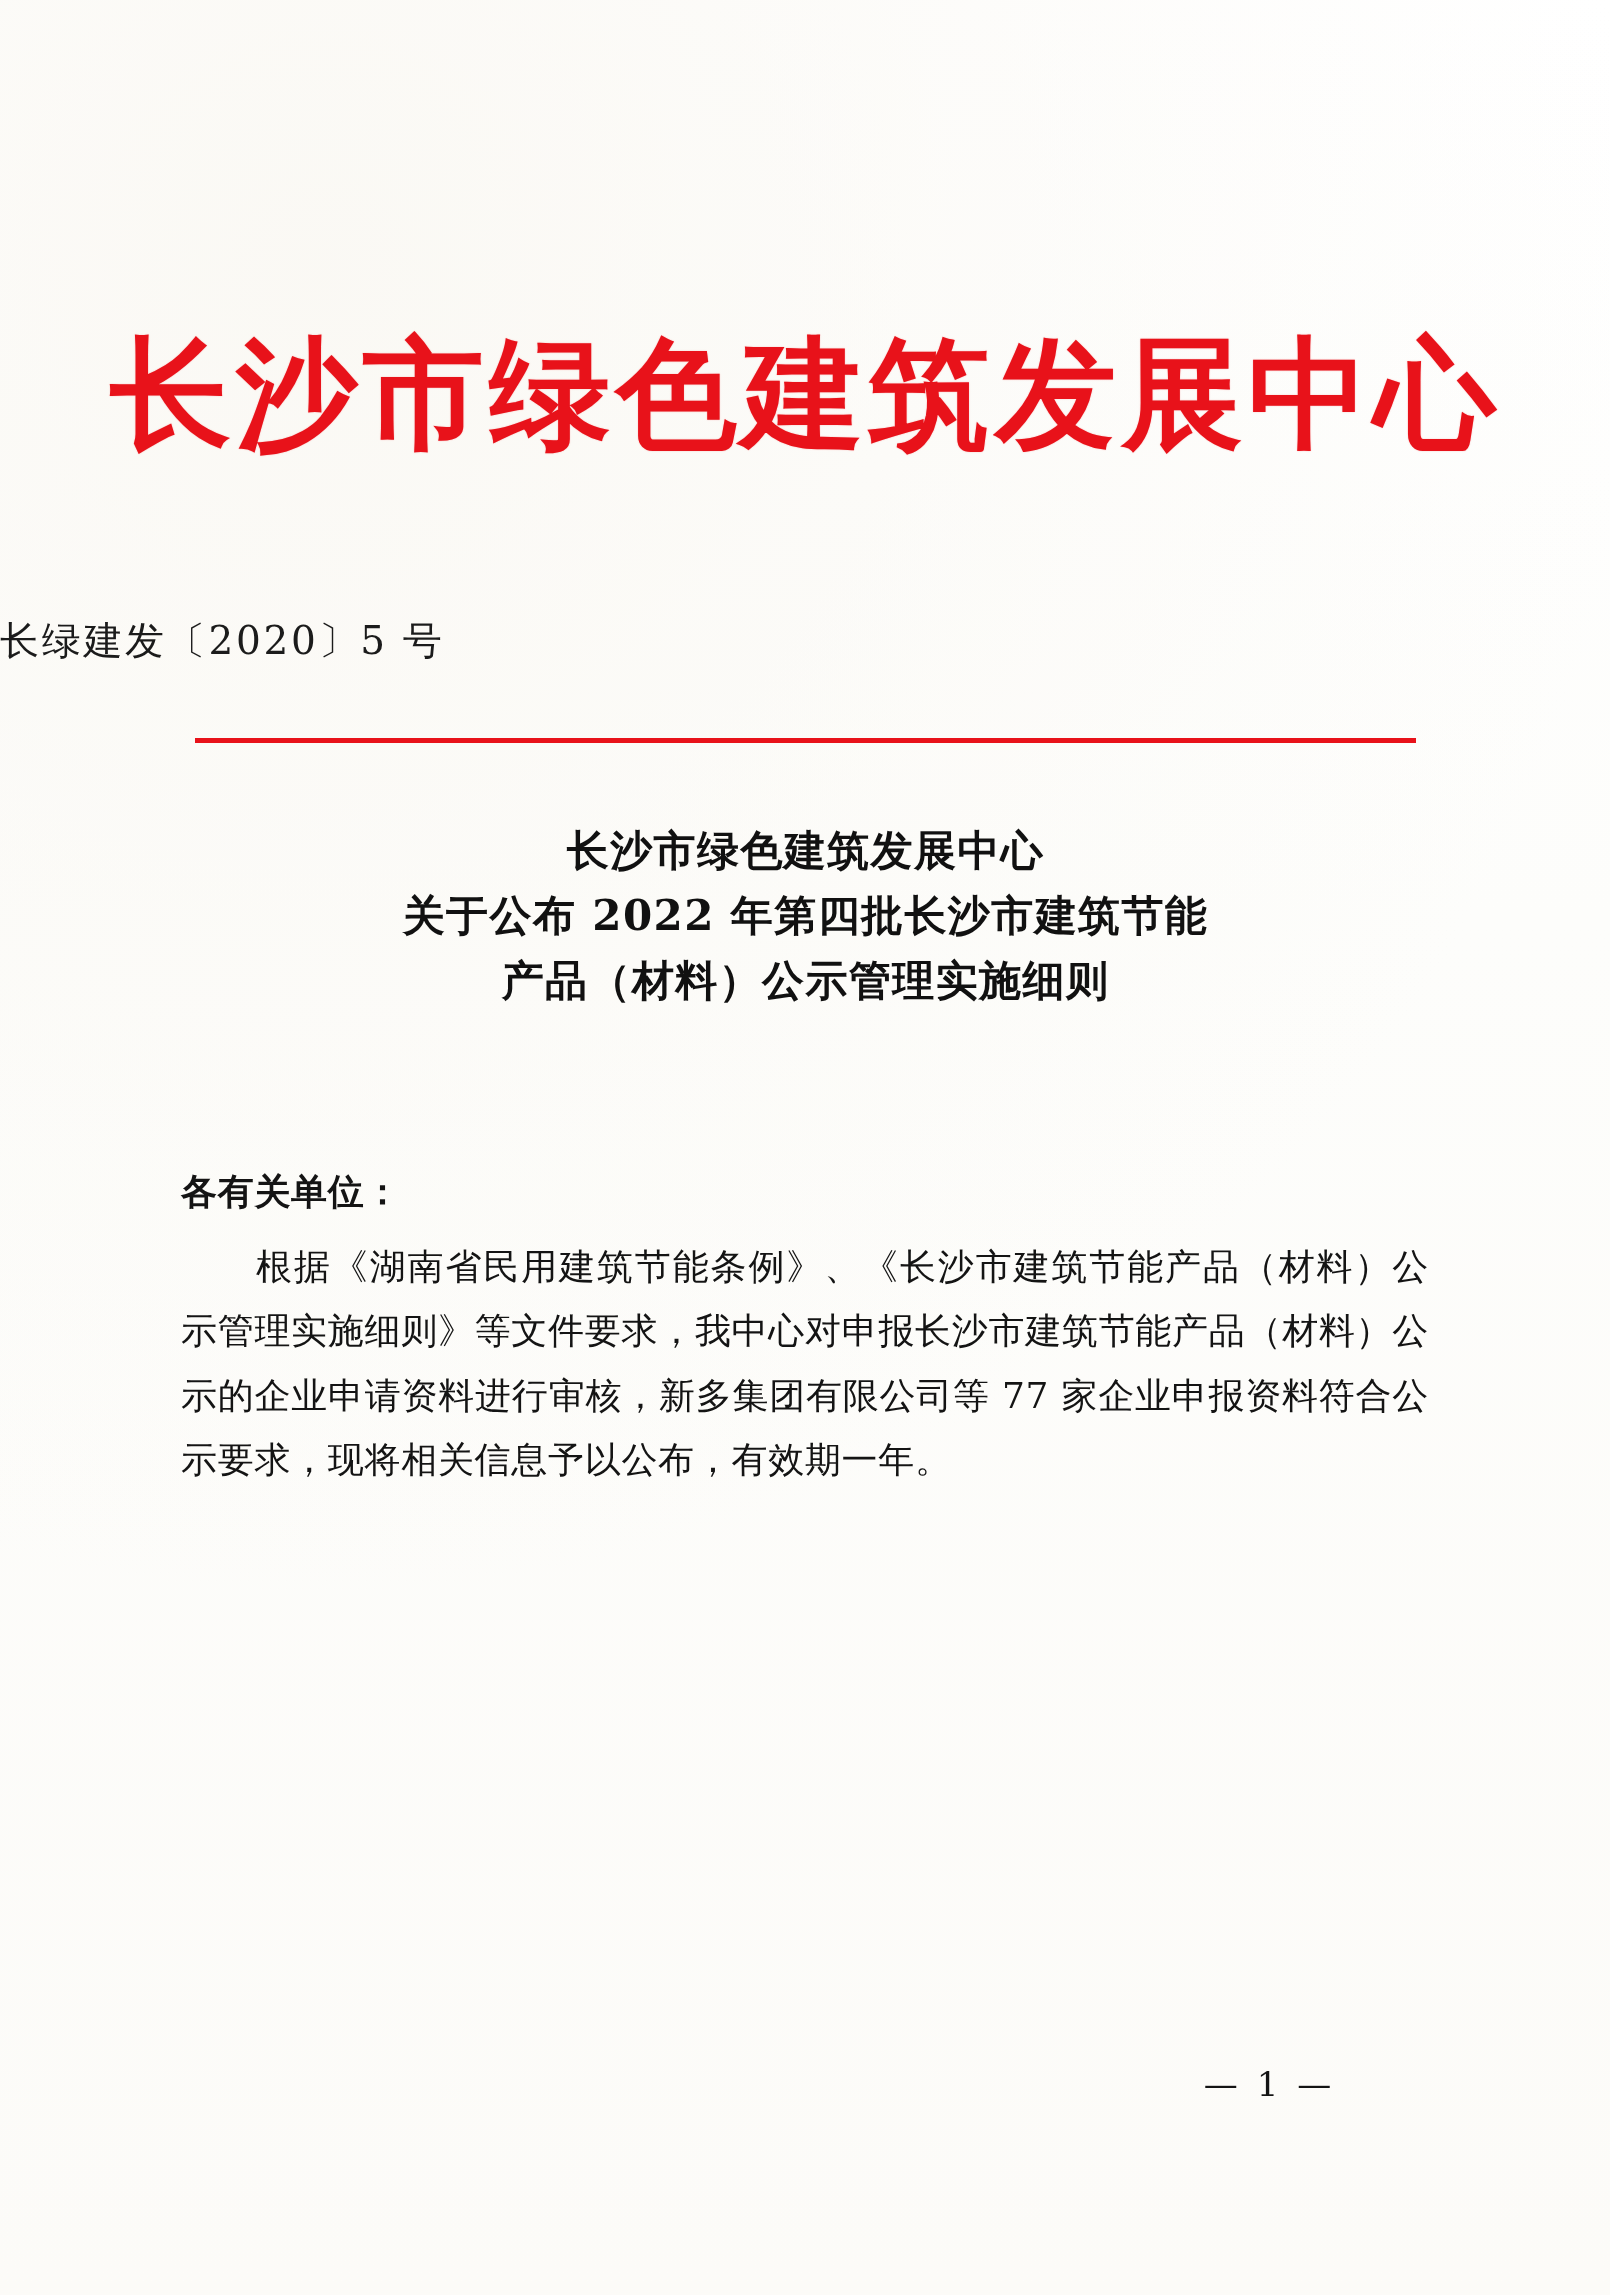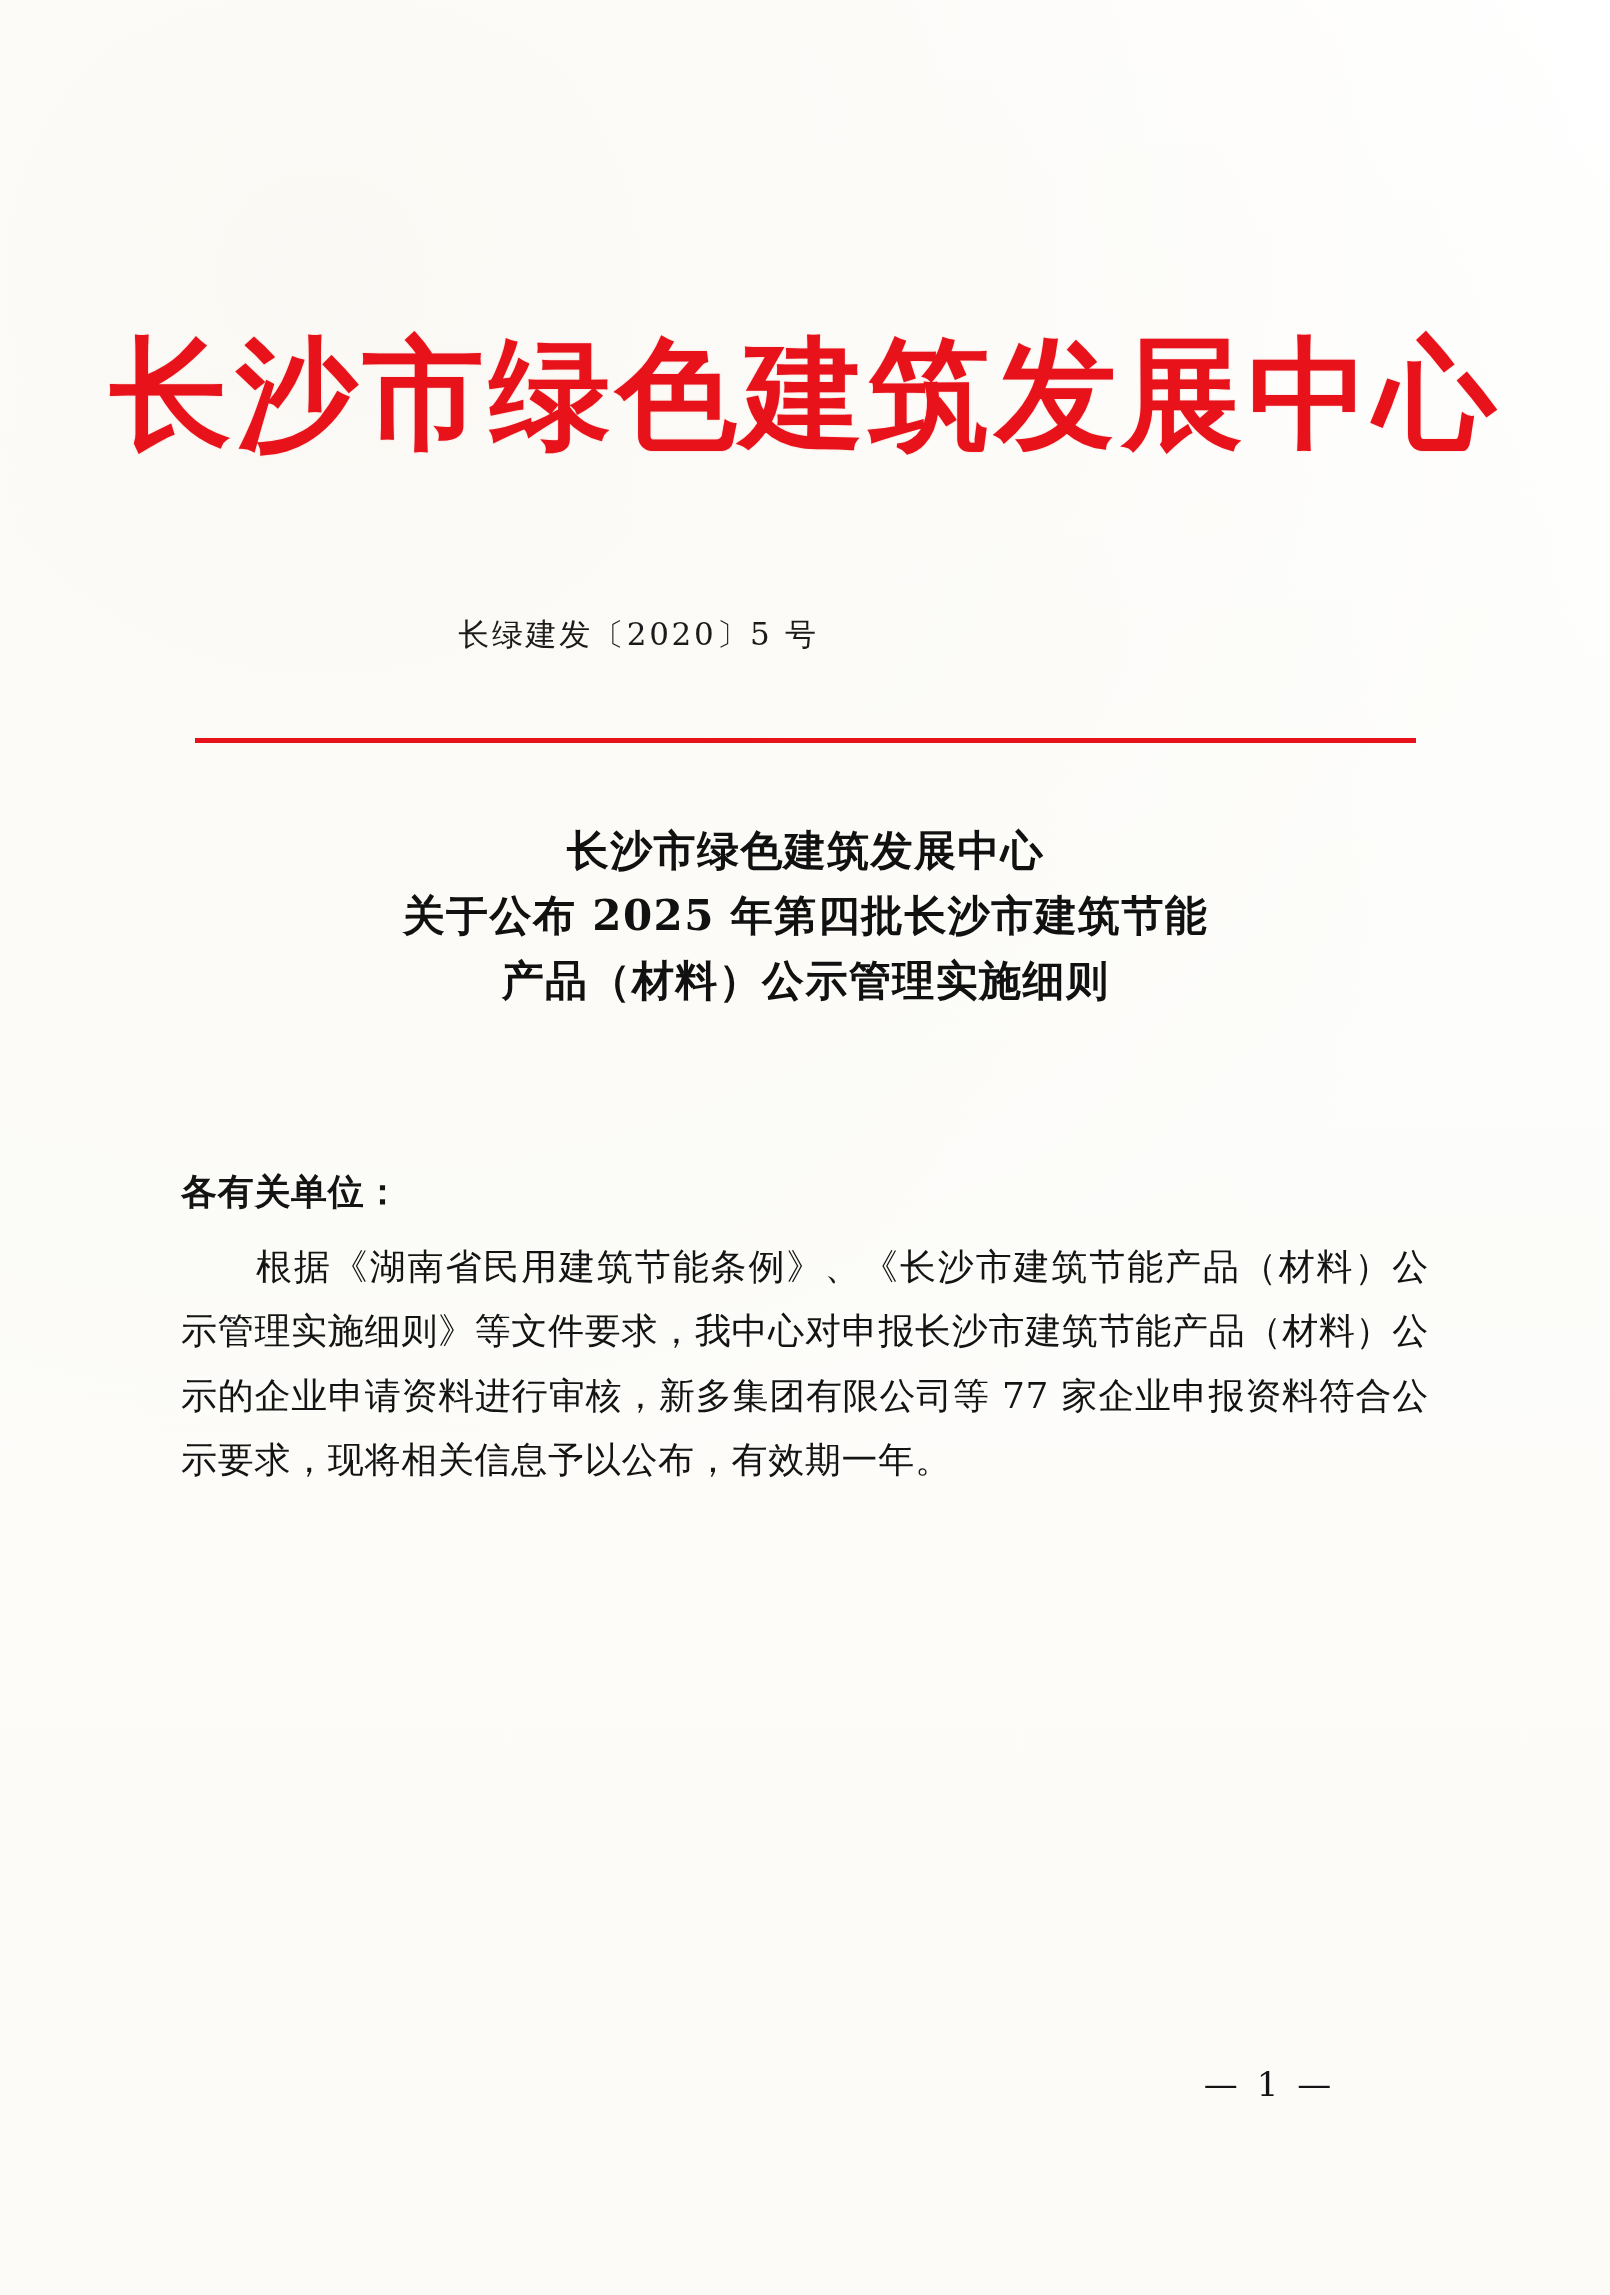--- a/index.html
+++ b/index.html
@@ -47,23 +47,22 @@
     letter-spacing: 5.5px;
     line-height: 1.1;
     text-shadow: 0 0 1.4px rgba(232,18,26,0.35);
   }
 
   .doc-number {
     position: absolute;
     top: 614px;
     left: 0;
     width: 1277px;
-    text-align: center;
     color: #1b1b1b;
-    font-size: 31px;
+    font-size: 39px;
     letter-spacing: 2.7px;
     font-family: "DejaVu Serif", "Liberation Serif", serif;
   }
 
   .red-rule {
     position: absolute;
     top: 738px;
     left: 195px;
     width: 1221px;
     height: 4.8px;
@@ -133,21 +132,21 @@
   <div class="content">
 
     <div class="letterhead">长沙市绿色建筑发展中心</div>
 
     <div class="doc-number">长绿建发〔2020〕5 号</div>
 
     <div class="red-rule"></div>
 
     <div class="title-block">
       <span class="tline">长沙市绿色建筑发展中心</span>
-      <span class="tline">关于公布 2025 年第四批长沙市建筑节能</span>
+      <span class="tline">关于公布 2022 年第四批长沙市建筑节能</span>
       <span class="tline">产品（材料）公示管理实施细则</span>
     </div>
 
     <div class="body-block">
       <p class="salutation">各有关单位：</p>
       <p class="para">根据《湖南省民用建筑节能条例》、《长沙市建筑节能产品（材料）公示管理实施细则》等文件要求，我中心对申报长沙市建筑节能产品（材料）公示的企业申请资料进行审核，新多集团有限公司等 77 家企业申报资料符合公示要求，现将相关信息予以公布，有效期一年。</p>
     </div>
 
     <div class="page-number">
       <span class="pn-inner">— 1 —</span>

